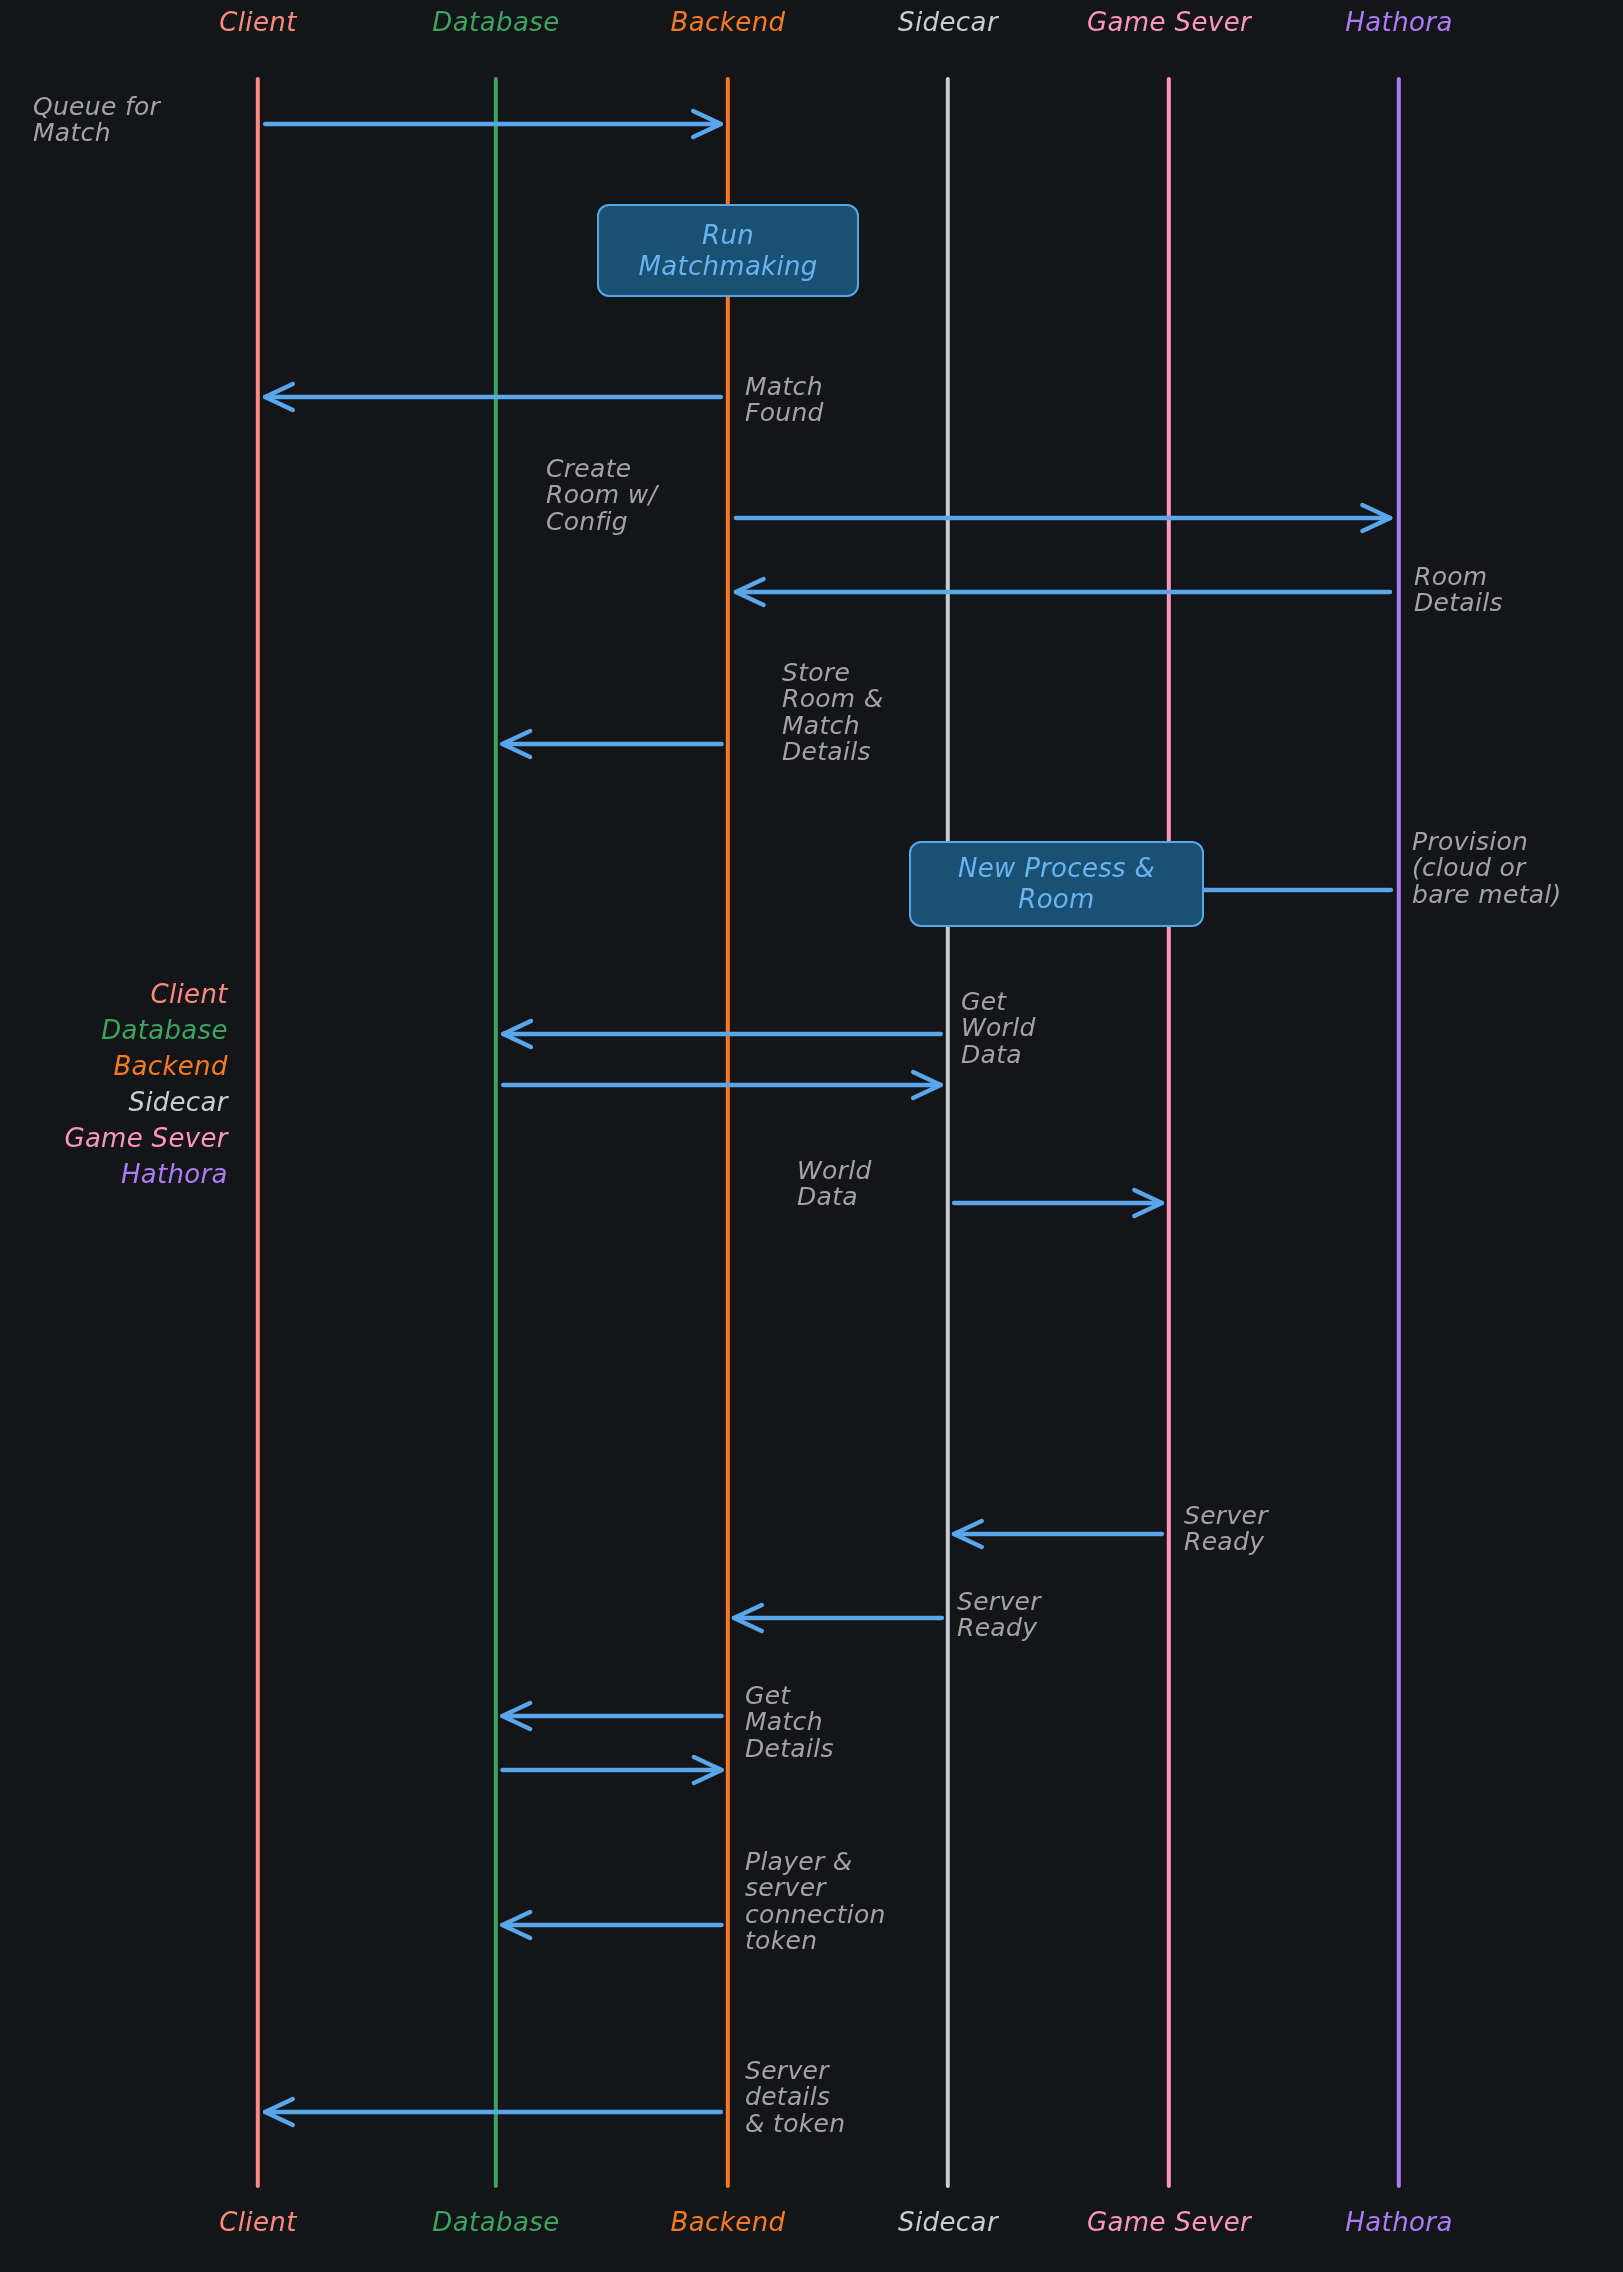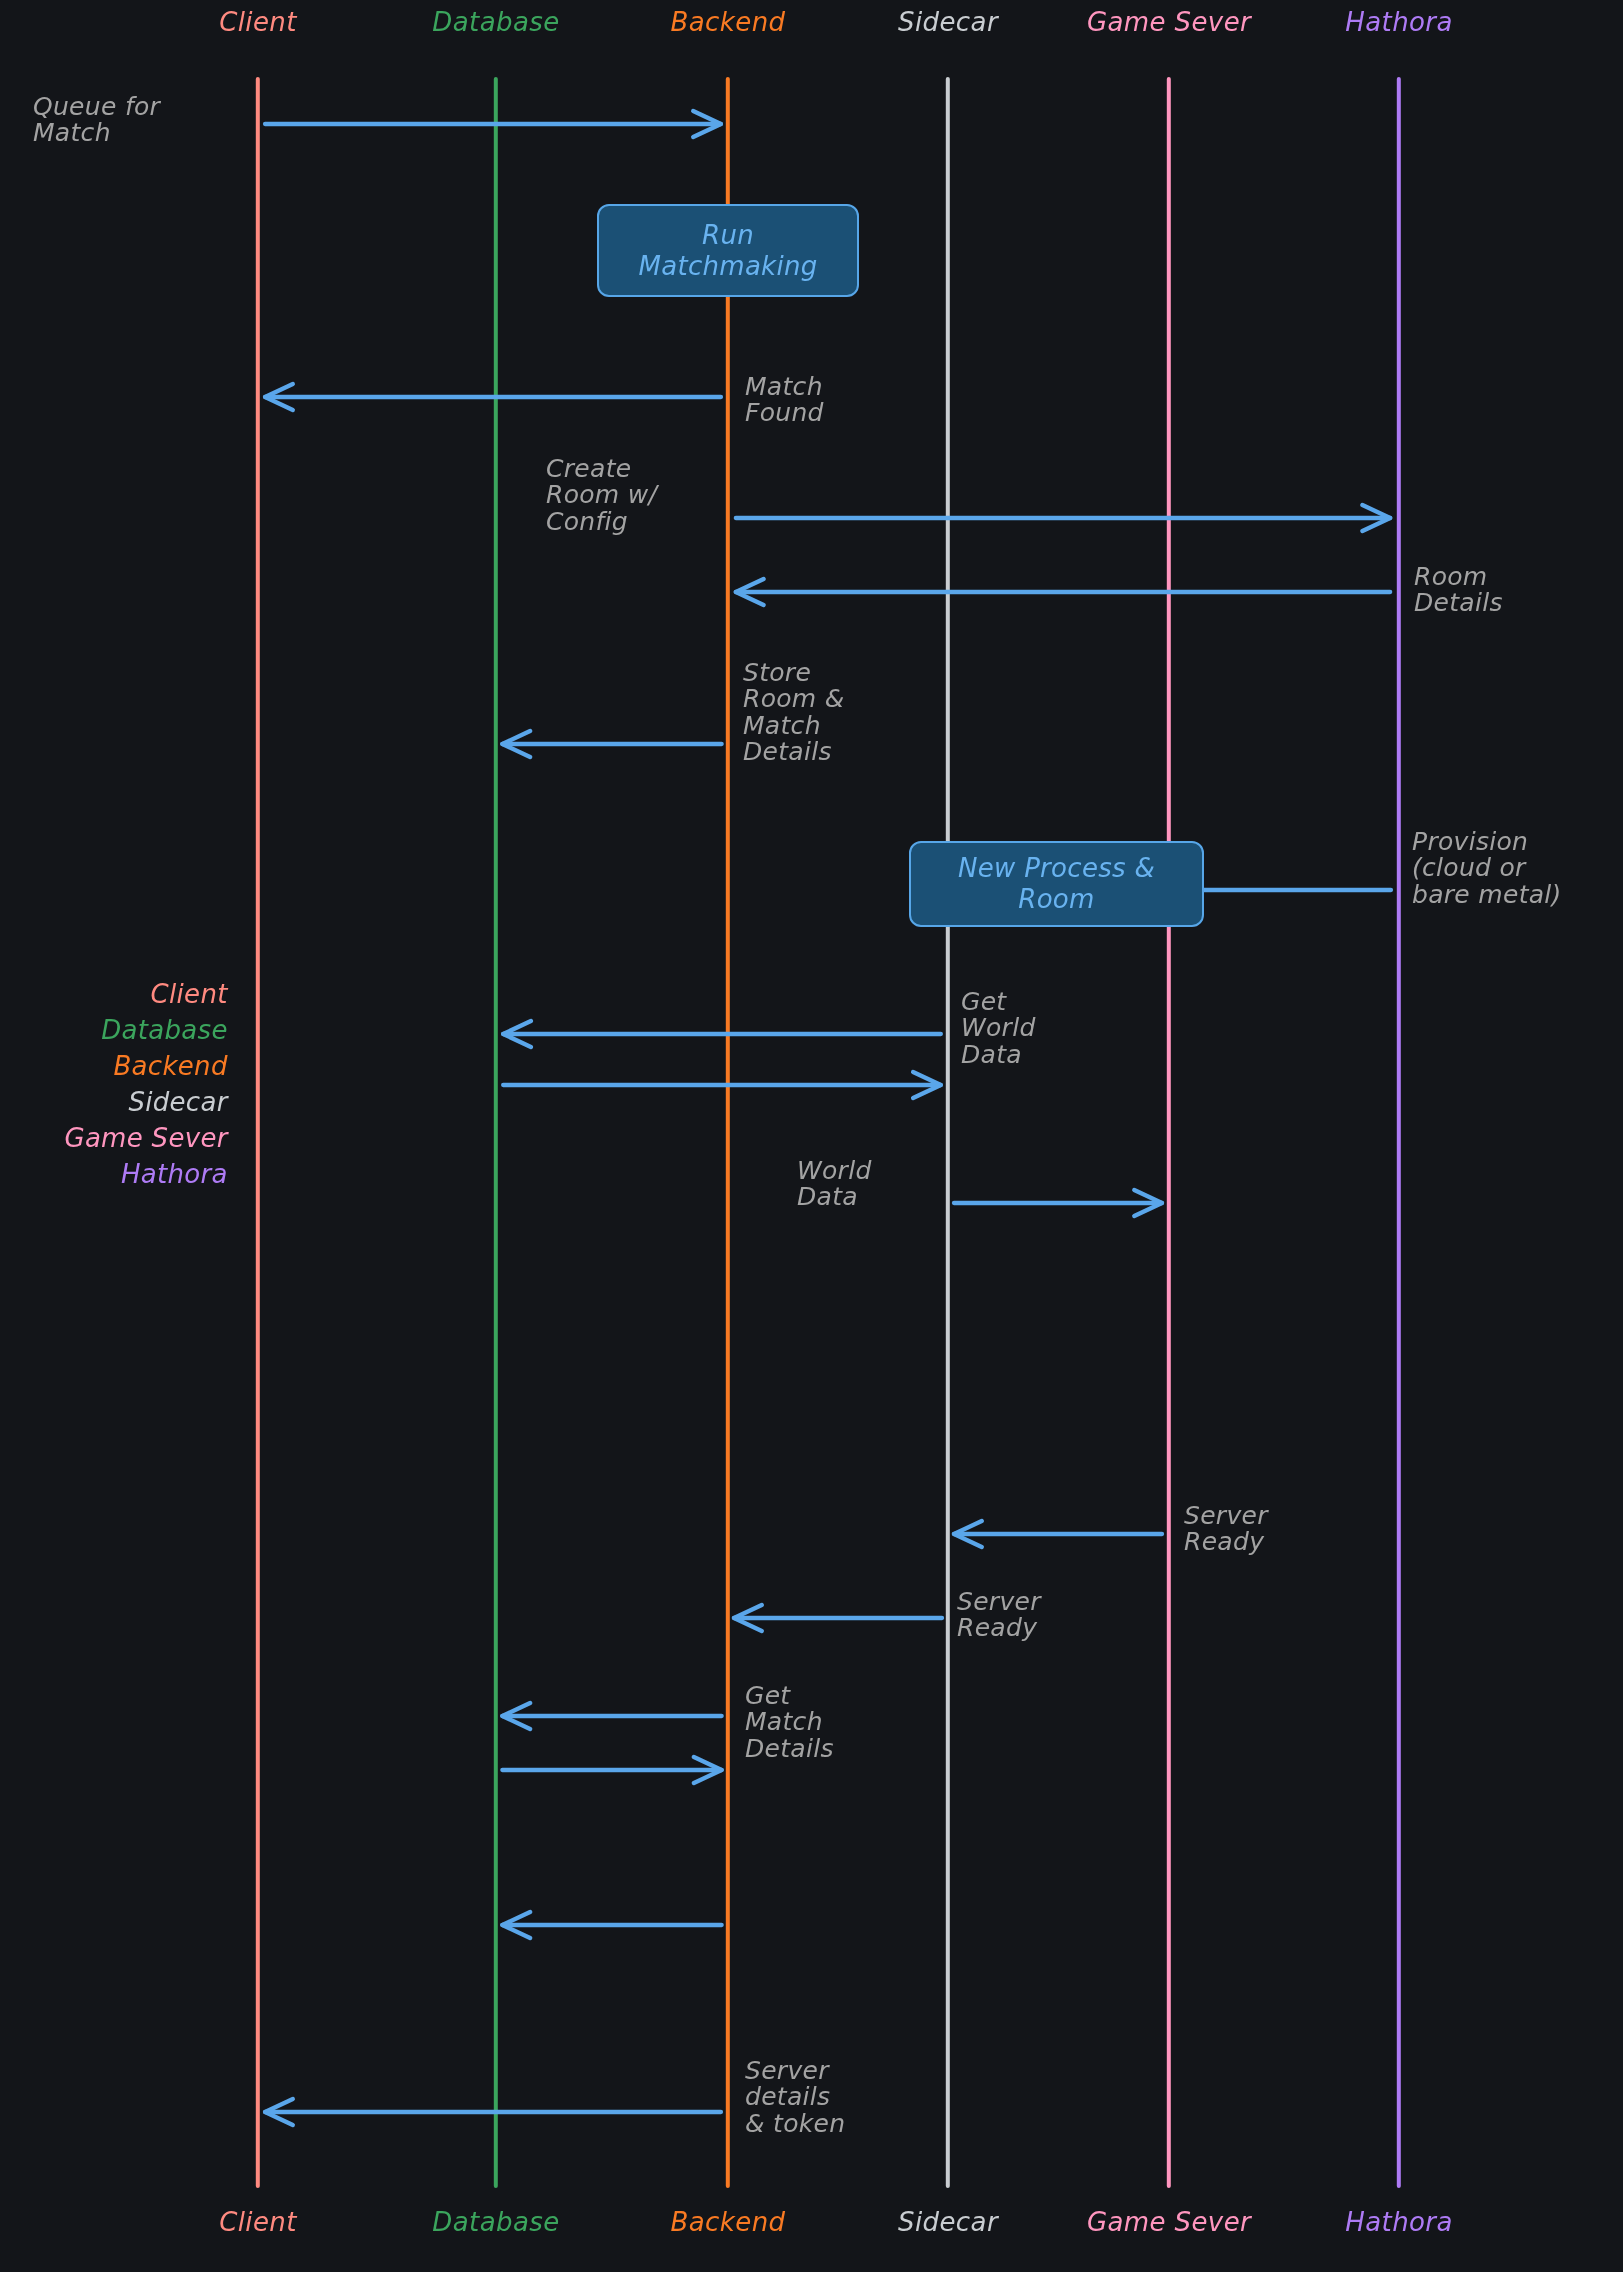--- a/index.html
+++ b/index.html
@@ -178,39 +178,43 @@
     </svg>
     <div class="msg-label" style="left: 33px; top: 94px;">Queue for
 Match</div>
     <div class="msg-label" style="left: 745px; top: 374px;">Match
 Found</div>
     <div class="msg-label" style="left: 546px; top: 456px;">Create
 Room w/
 Config</div>
     <div class="msg-label" style="left: 1414px; top: 564px;">Room
 Details</div>
-    <div class="msg-label" style="left: 743px; top: 660px;">Store
+    <div class="msg-label" style="left: 782px; top: 660px;">Store
 Room &amp;
 Match
 Details</div>
     <div class="msg-label" style="left: 1412px; top: 829px;">Provision
 (cloud or
 bare metal)</div>
     <div class="msg-label" style="left: 961px; top: 989px;">Get
 World
 Data</div>
     <div class="msg-label" style="left: 797px; top: 1158px;">World
 Data</div>
     <div class="msg-label" style="left: 1184px; top: 1503px;">Server
 Ready</div>
     <div class="msg-label" style="left: 957px; top: 1589px;">Server
 Ready</div>
     <div class="msg-label" style="left: 745px; top: 1683px;">Get
 Match
 Details</div>
+    <div class="msg-label" style="left: 745px; top: 1849px;">Player &amp;
+server
+connection
+token</div>
     <div class="msg-label" style="left: 745px; top: 2058px;">Server
 details
 &amp; token</div>
     <div class="note-box" style="left: 597px; top: 204px; width: 262px; height: 93px;">Run
 Matchmaking</div>
     <div class="note-box" style="left: 909px; top: 841px; width: 295px; height: 86px;">New Process &amp;
 Room</div>
     <div class="legend" style="left: 8.7px; top: 979px; width: 219px;">
       <div class="legend-item" style="color: rgb(255, 138, 128);">Client</div>
       <div class="legend-item" style="color: rgb(59, 165, 93);">Database</div>

